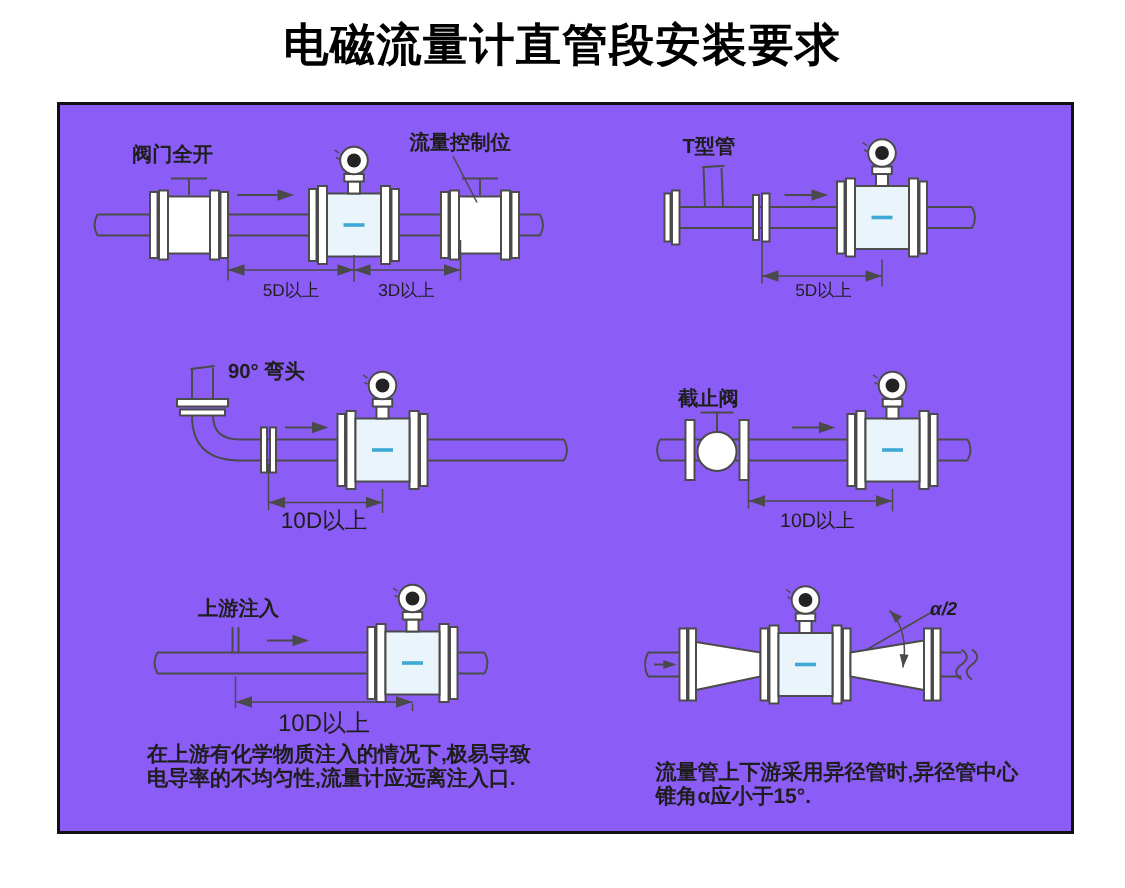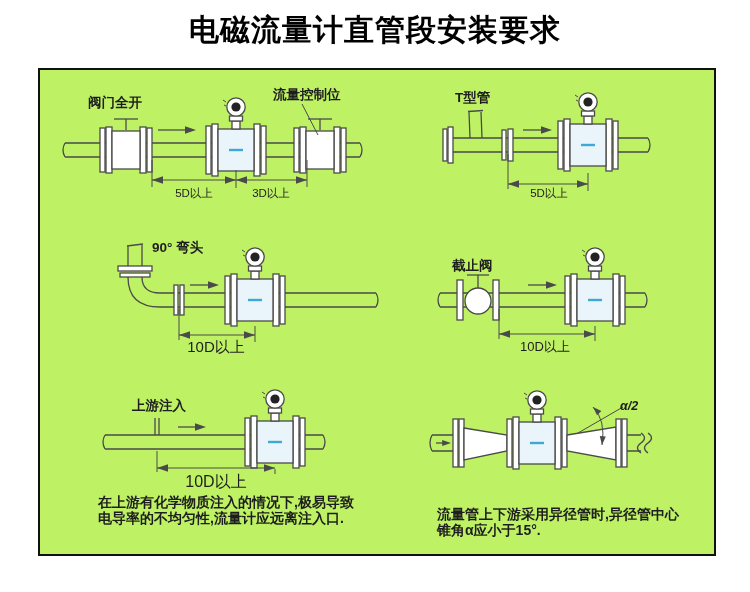--- a/index.html
+++ b/index.html
@@ -1,21 +1,21 @@
 <!DOCTYPE html>
 <html><head>
 <meta charset="utf-8">
 <style>
   html,body{margin:0;padding:0;background:#ffffff;}
   .stage{position:relative;width:750px;height:592px;background:#ffffff;overflow:hidden;
          font-family:Liberation Sans, sans-serif;}
   .title{position:absolute;top:10px;left:0;width:100%;text-align:center;margin:0;
          font-size:30px;font-weight:700;color:#000;letter-spacing:1px;}
   .frame{position:absolute;left:38px;top:68px;width:678px;height:488px;
-         border:2px solid #111;box-sizing:border-box;background:#bef264;}
+         border:2px solid #111;box-sizing:border-box;background:#8b5cf6;}
   svg.panel{position:absolute;overflow:visible;}
   .ln{stroke:#4a4a4a;stroke-width:1.3;}
   .thin{stroke:#4a4a4a;stroke-width:1;}
   text{fill:#1e1e1e;}
   .lbl{font-size:13.5px;font-weight:600;}
   .dim-s{font-size:11.5px;}
   .dim-m{font-size:13px;}
   .dim-l{font-size:15px;}
   .dim-xl{font-size:16px;}
   .note{font-size:14px;font-weight:600;}

